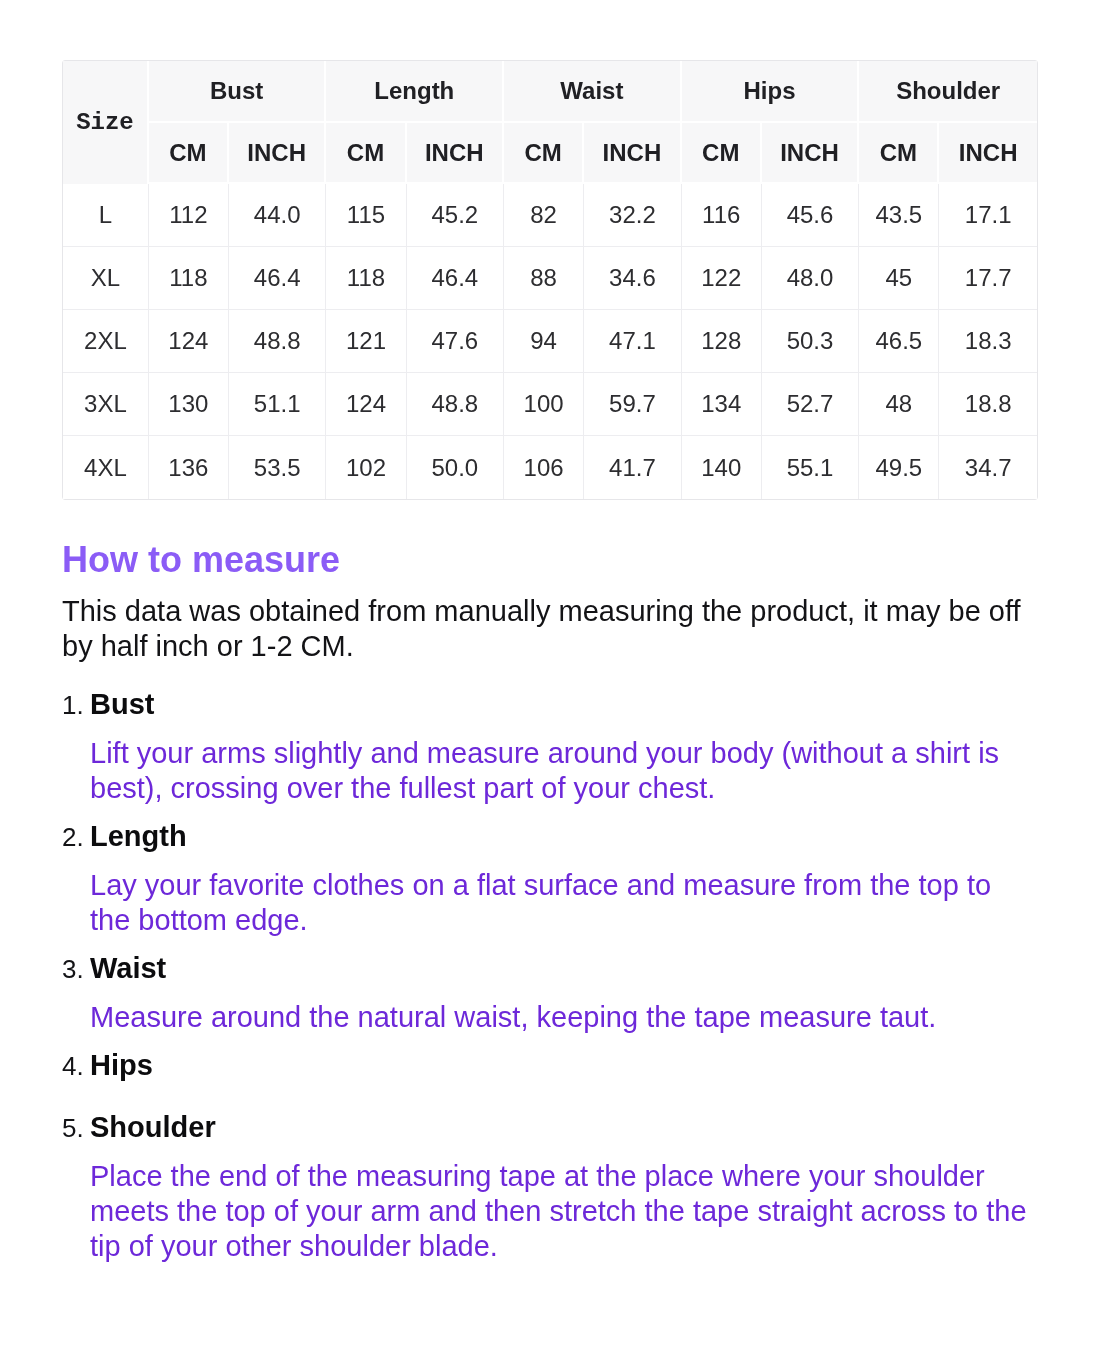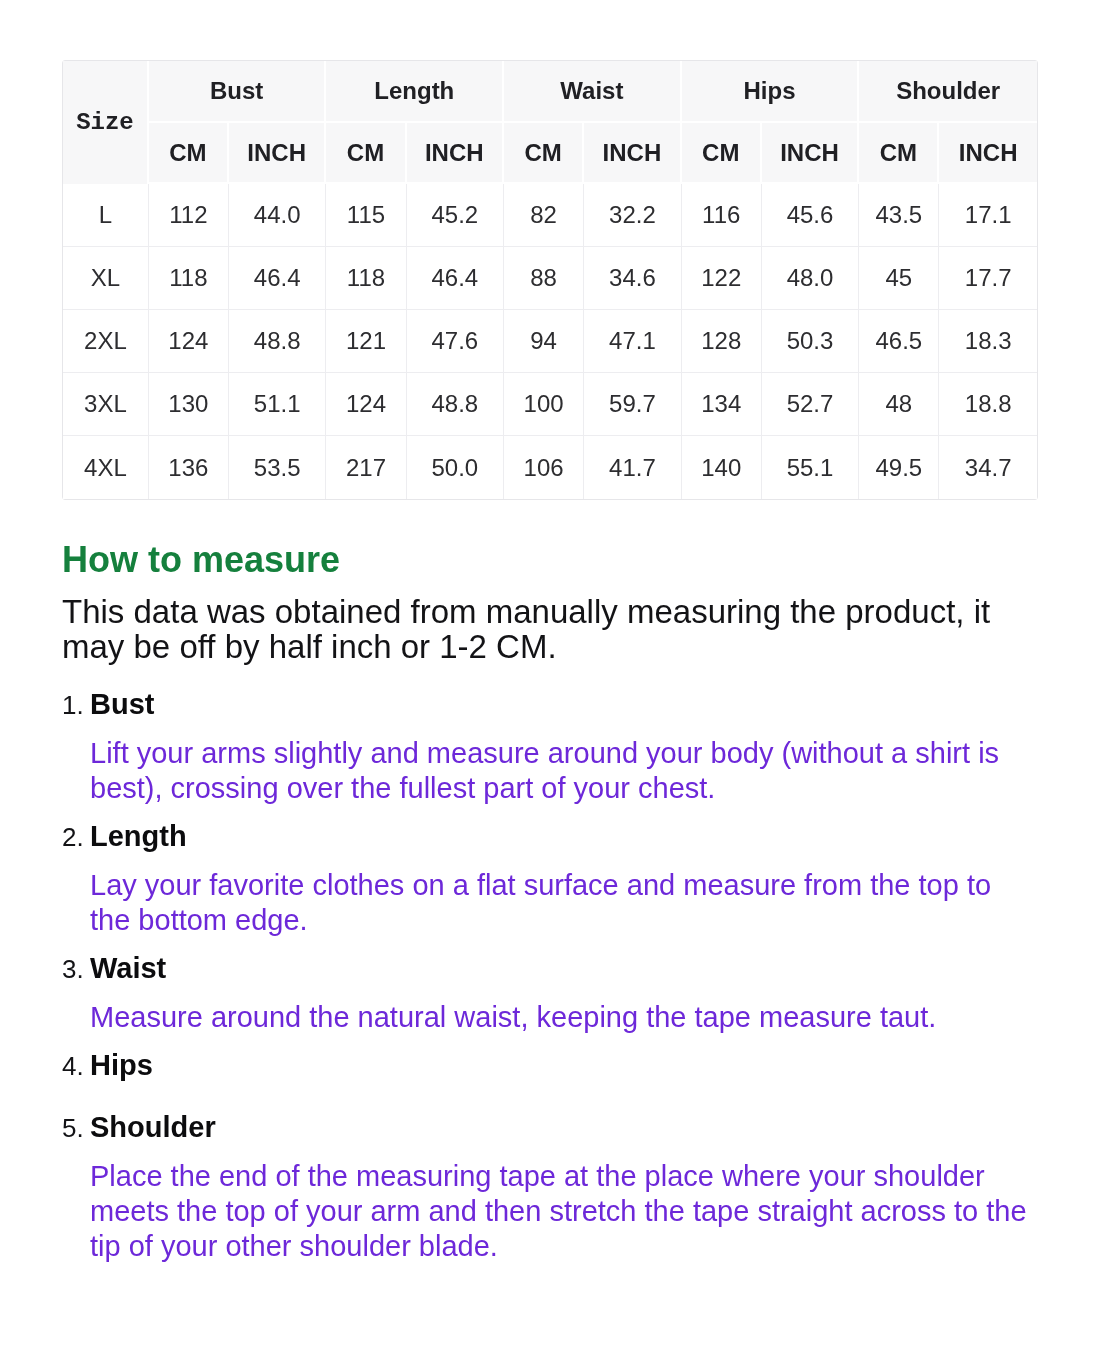--- a/index.html
+++ b/index.html
@@ -56,26 +56,26 @@
   tbody tr:last-child td { border-bottom: none; }
 
   
   .how-to {
     margin-top: 38px;
   }
   .how-to h2 {
     font-size: 36px;
     line-height: 44px;
     font-weight: 700;
-    color: #15803d;
+    color: #8b5cf6;
     letter-spacing: 0;
   }
   .intro {
     margin-top: 12px;
-    font-size: 33px;
+    font-size: 29px;
     line-height: 35px;
     color: #131316;
     max-width: 976px;
   }
   .measure-list {
     margin-top: 20px;
     list-style: none;
   }
   .measure-item {
     display: grid;
@@ -194,21 +194,21 @@
         <td>59.7</td>
         <td>134</td>
         <td>52.7</td>
         <td>48</td>
         <td>18.8</td>
       </tr>
       <tr>
         <td>4XL</td>
         <td>136</td>
         <td>53.5</td>
-        <td>217</td>
+        <td>102</td>
         <td>50.0</td>
         <td>106</td>
         <td>41.7</td>
         <td>140</td>
         <td>55.1</td>
         <td>49.5</td>
         <td>34.7</td>
       </tr>
     </tbody>
   </table>

